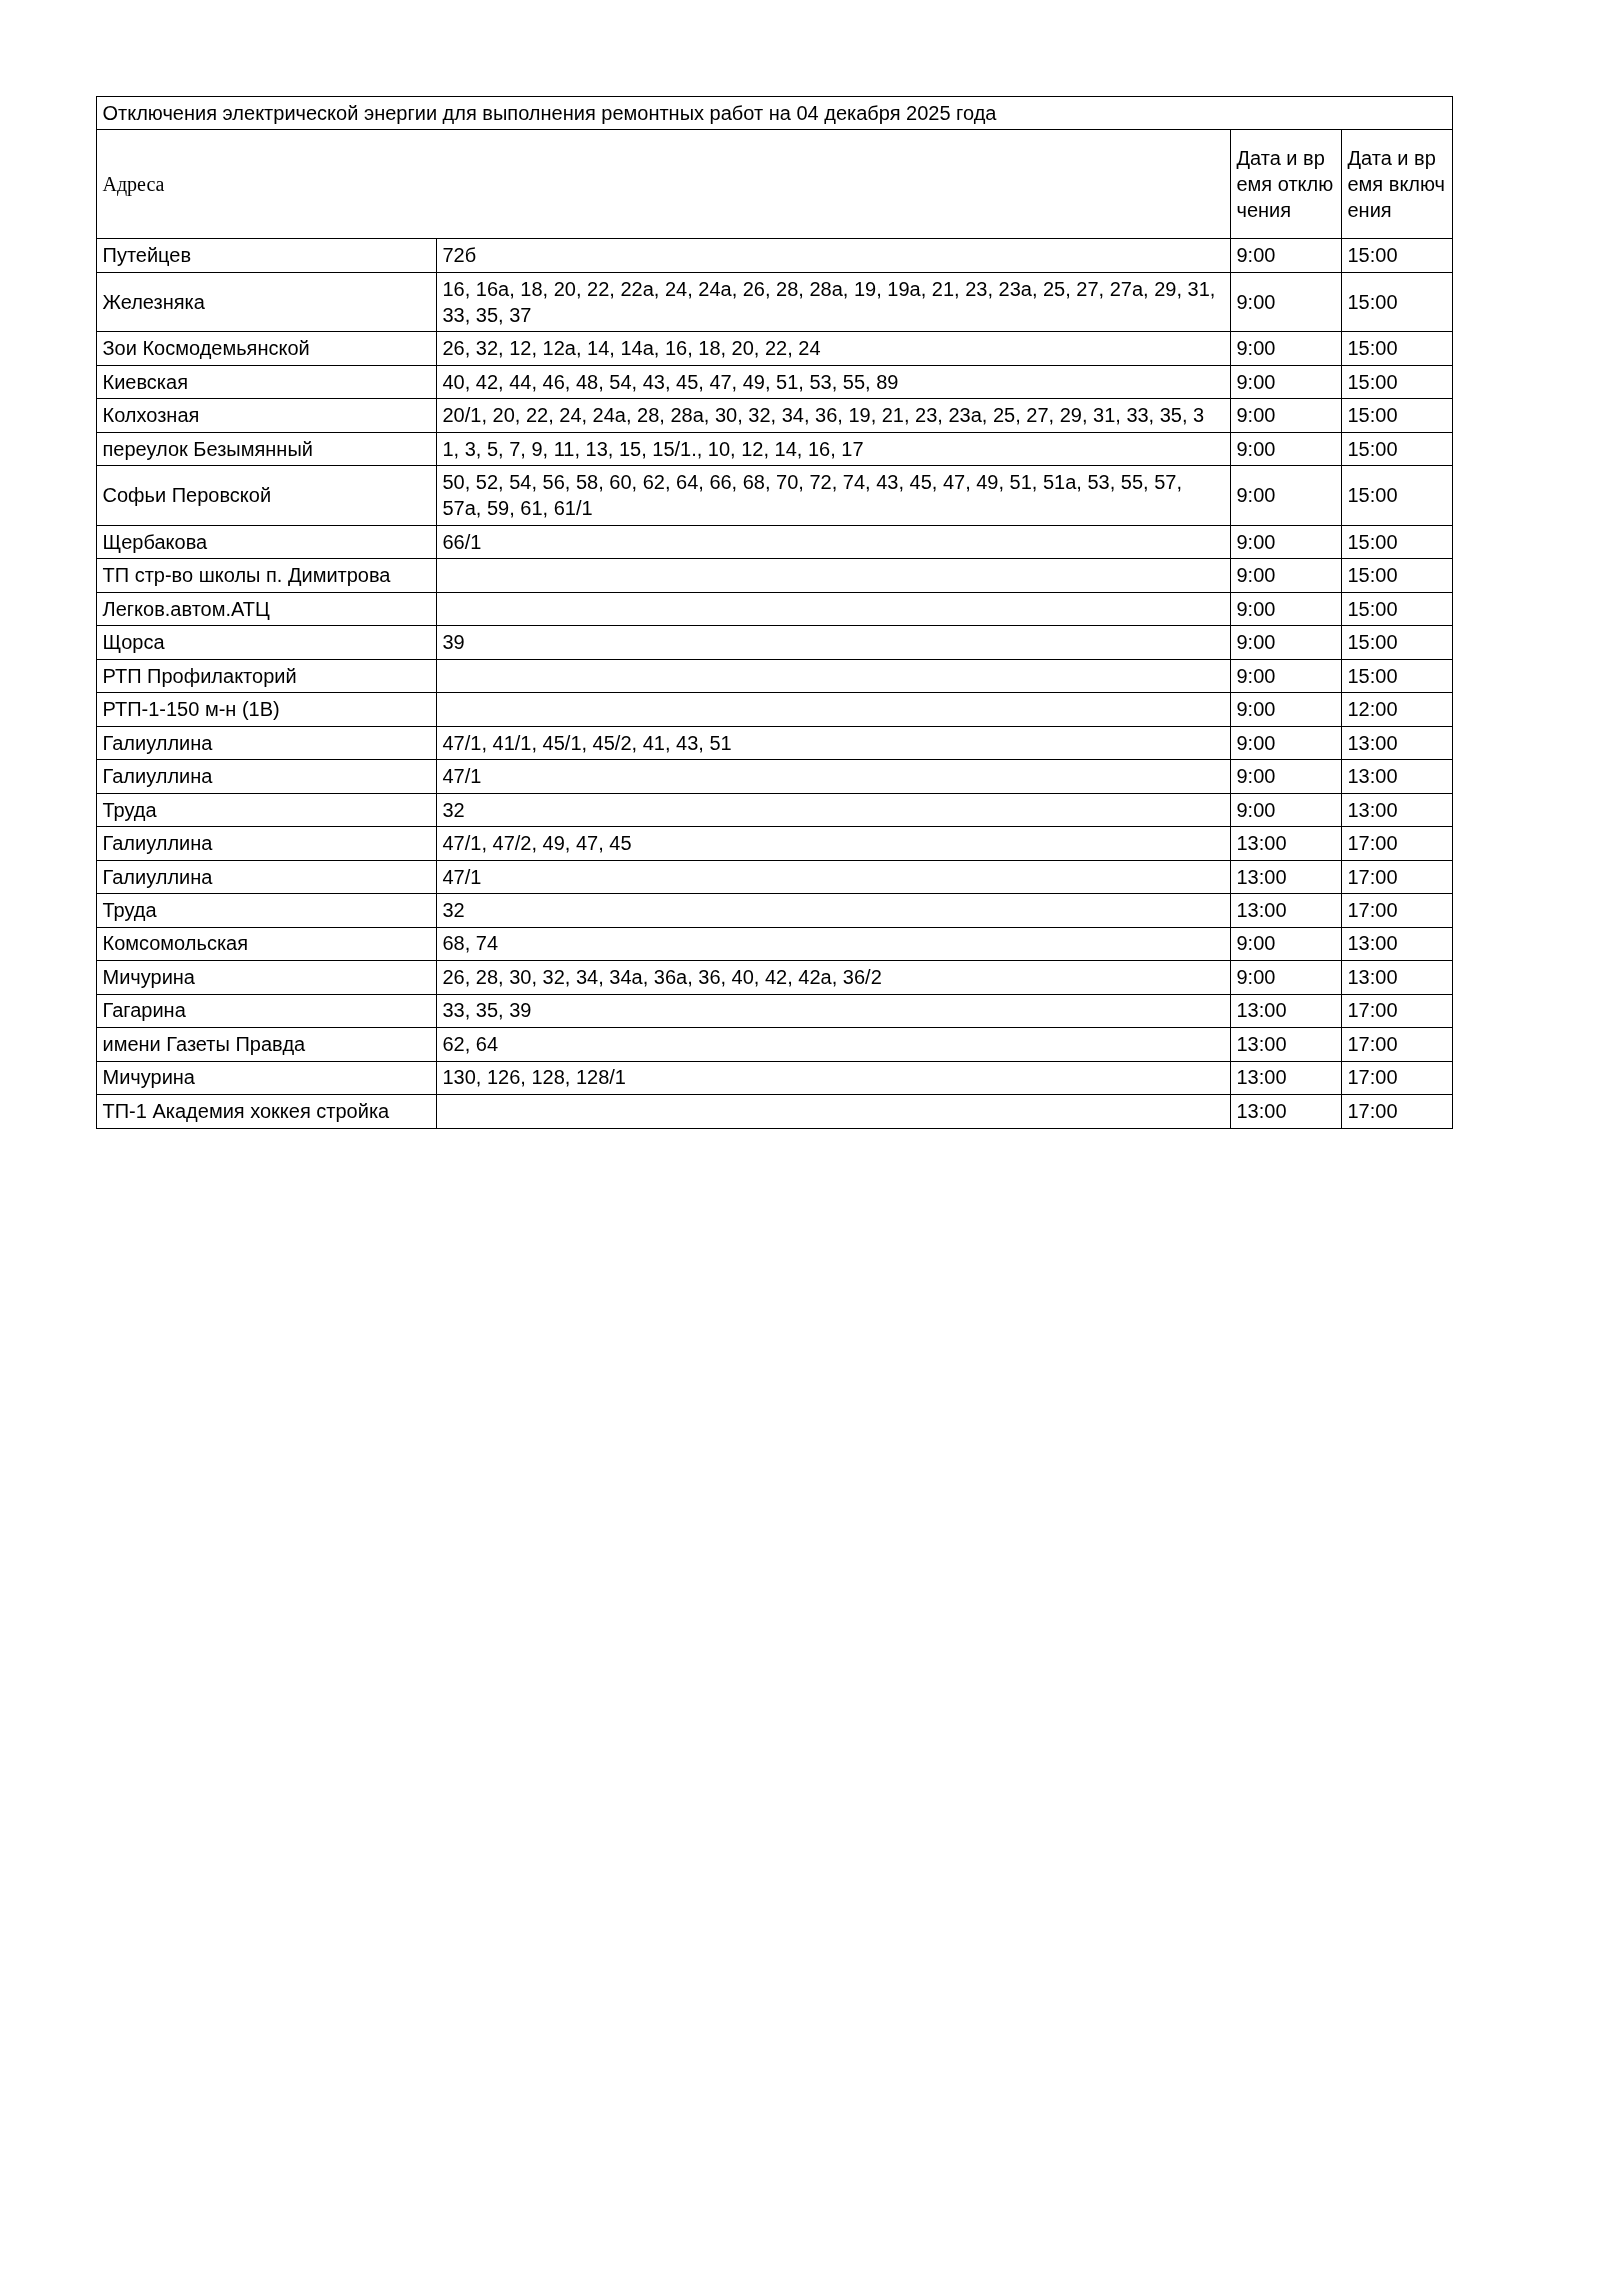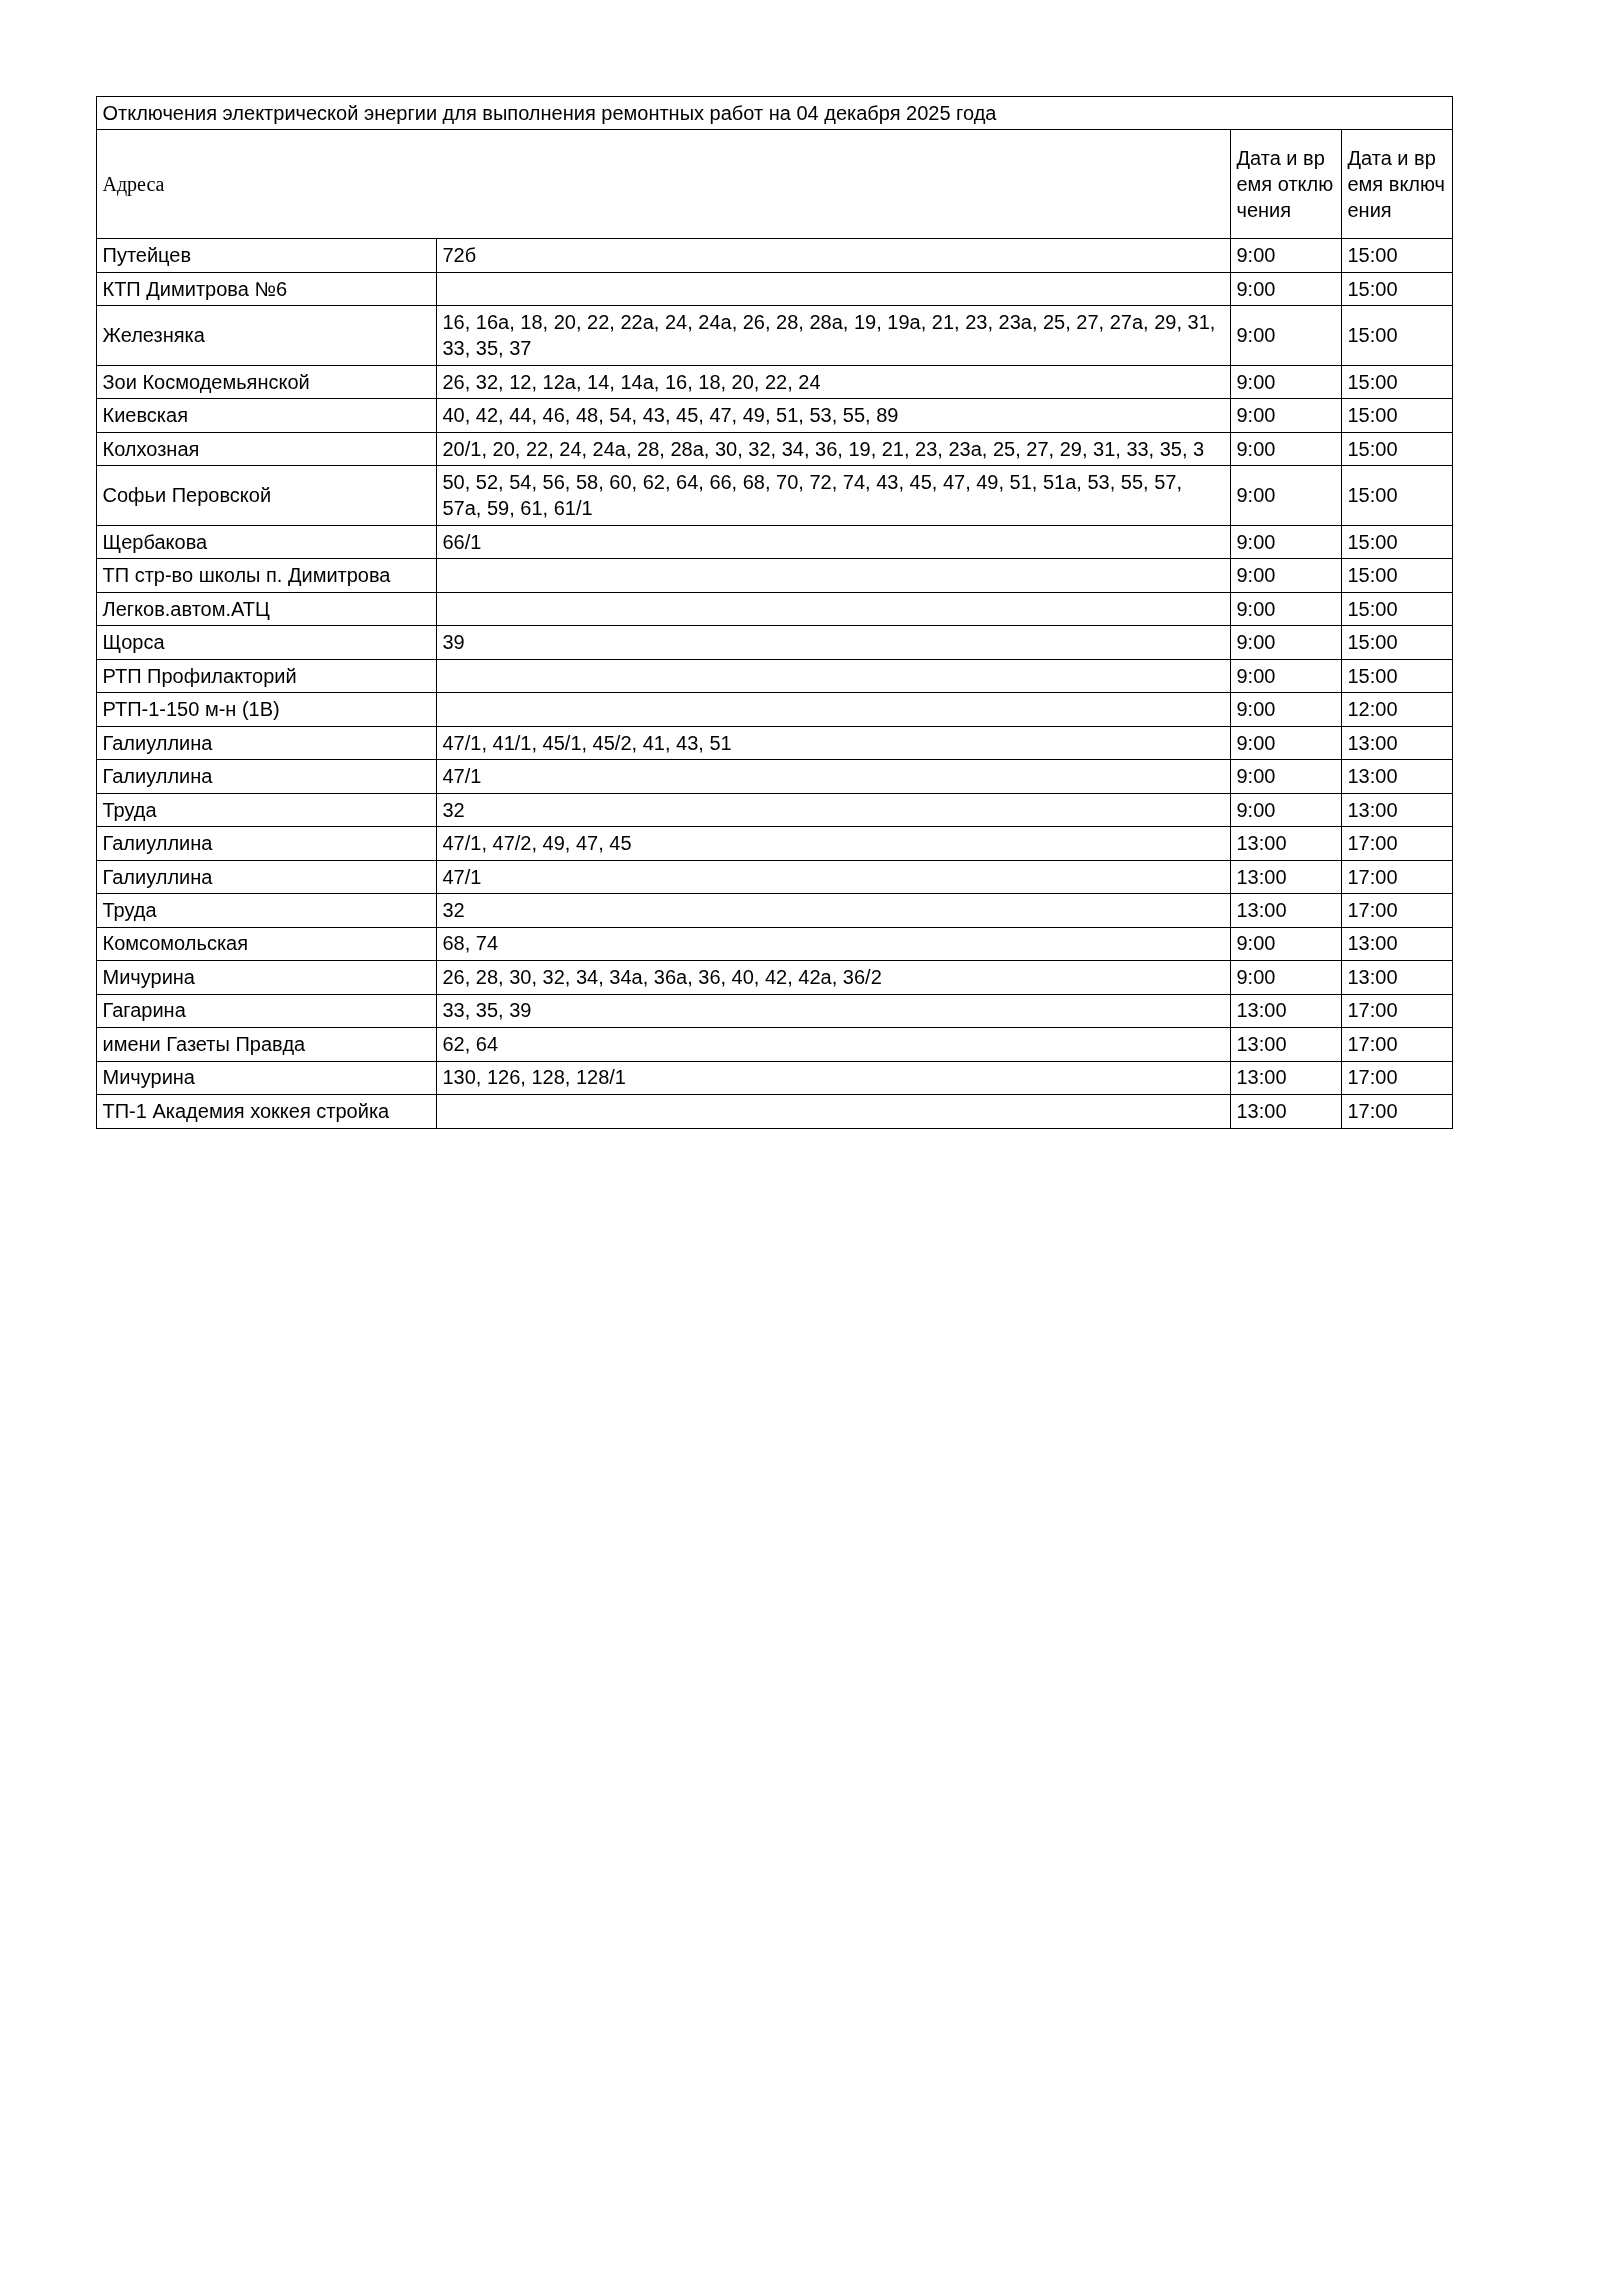--- a/index.html
+++ b/index.html
@@ -109,46 +109,46 @@
       </tr>
     </tbody>
     <tbody id="rows-body">
         <tr>
           <td class="cell-street">Путейцев</td>
           <td class="cell-addr">72б</td>
           <td class="cell-time">9:00</td>
           <td class="cell-time">15:00</td>
         </tr>
         <tr>
-          <td class="cell-street">КТП Димитрова №6</td>
-          <td class="cell-addr"></td>
-          <td class="cell-time">9:00</td>
-          <td class="cell-time">15:00</td>
-        </tr>
-        <tr>
           <td class="cell-street">Железняка</td>
           <td class="cell-addr">16, 16а, 18, 20, 22, 22а, 24, 24а, 26, 28, 28а, 19, 19а, 21, 23, 23а, 25, 27, 27а, 29, 31, 33, 35, 37</td>
           <td class="cell-time">9:00</td>
           <td class="cell-time">15:00</td>
         </tr>
         <tr>
           <td class="cell-street">Зои Космодемьянской</td>
           <td class="cell-addr">26, 32, 12, 12а, 14, 14а, 16, 18, 20, 22, 24</td>
           <td class="cell-time">9:00</td>
           <td class="cell-time">15:00</td>
         </tr>
         <tr>
           <td class="cell-street">Киевская</td>
           <td class="cell-addr">40, 42, 44, 46, 48, 54, 43, 45, 47, 49, 51, 53, 55, 89</td>
           <td class="cell-time">9:00</td>
           <td class="cell-time">15:00</td>
         </tr>
         <tr>
           <td class="cell-street">Колхозная</td>
           <td class="cell-addr">20/1, 20, 22, 24, 24а, 28, 28а, 30, 32, 34, 36, 19, 21, 23, 23а, 25, 27, 29, 31, 33, 35, 3</td>
+          <td class="cell-time">9:00</td>
+          <td class="cell-time">15:00</td>
+        </tr>
+        <tr>
+          <td class="cell-street">переулок Безымянный</td>
+          <td class="cell-addr">1, 3, 5, 7, 9, 11, 13, 15, 15/1., 10, 12, 14, 16, 17</td>
           <td class="cell-time">9:00</td>
           <td class="cell-time">15:00</td>
         </tr>
         <tr>
           <td class="cell-street">Софьи Перовской</td>
           <td class="cell-addr">50, 52, 54, 56, 58, 60, 62, 64, 66, 68, 70, 72, 74, 43, 45, 47, 49, 51, 51а, 53, 55, 57, 57а, 59, 61, 61/1</td>
           <td class="cell-time">9:00</td>
           <td class="cell-time">15:00</td>
         </tr>
         <tr>

